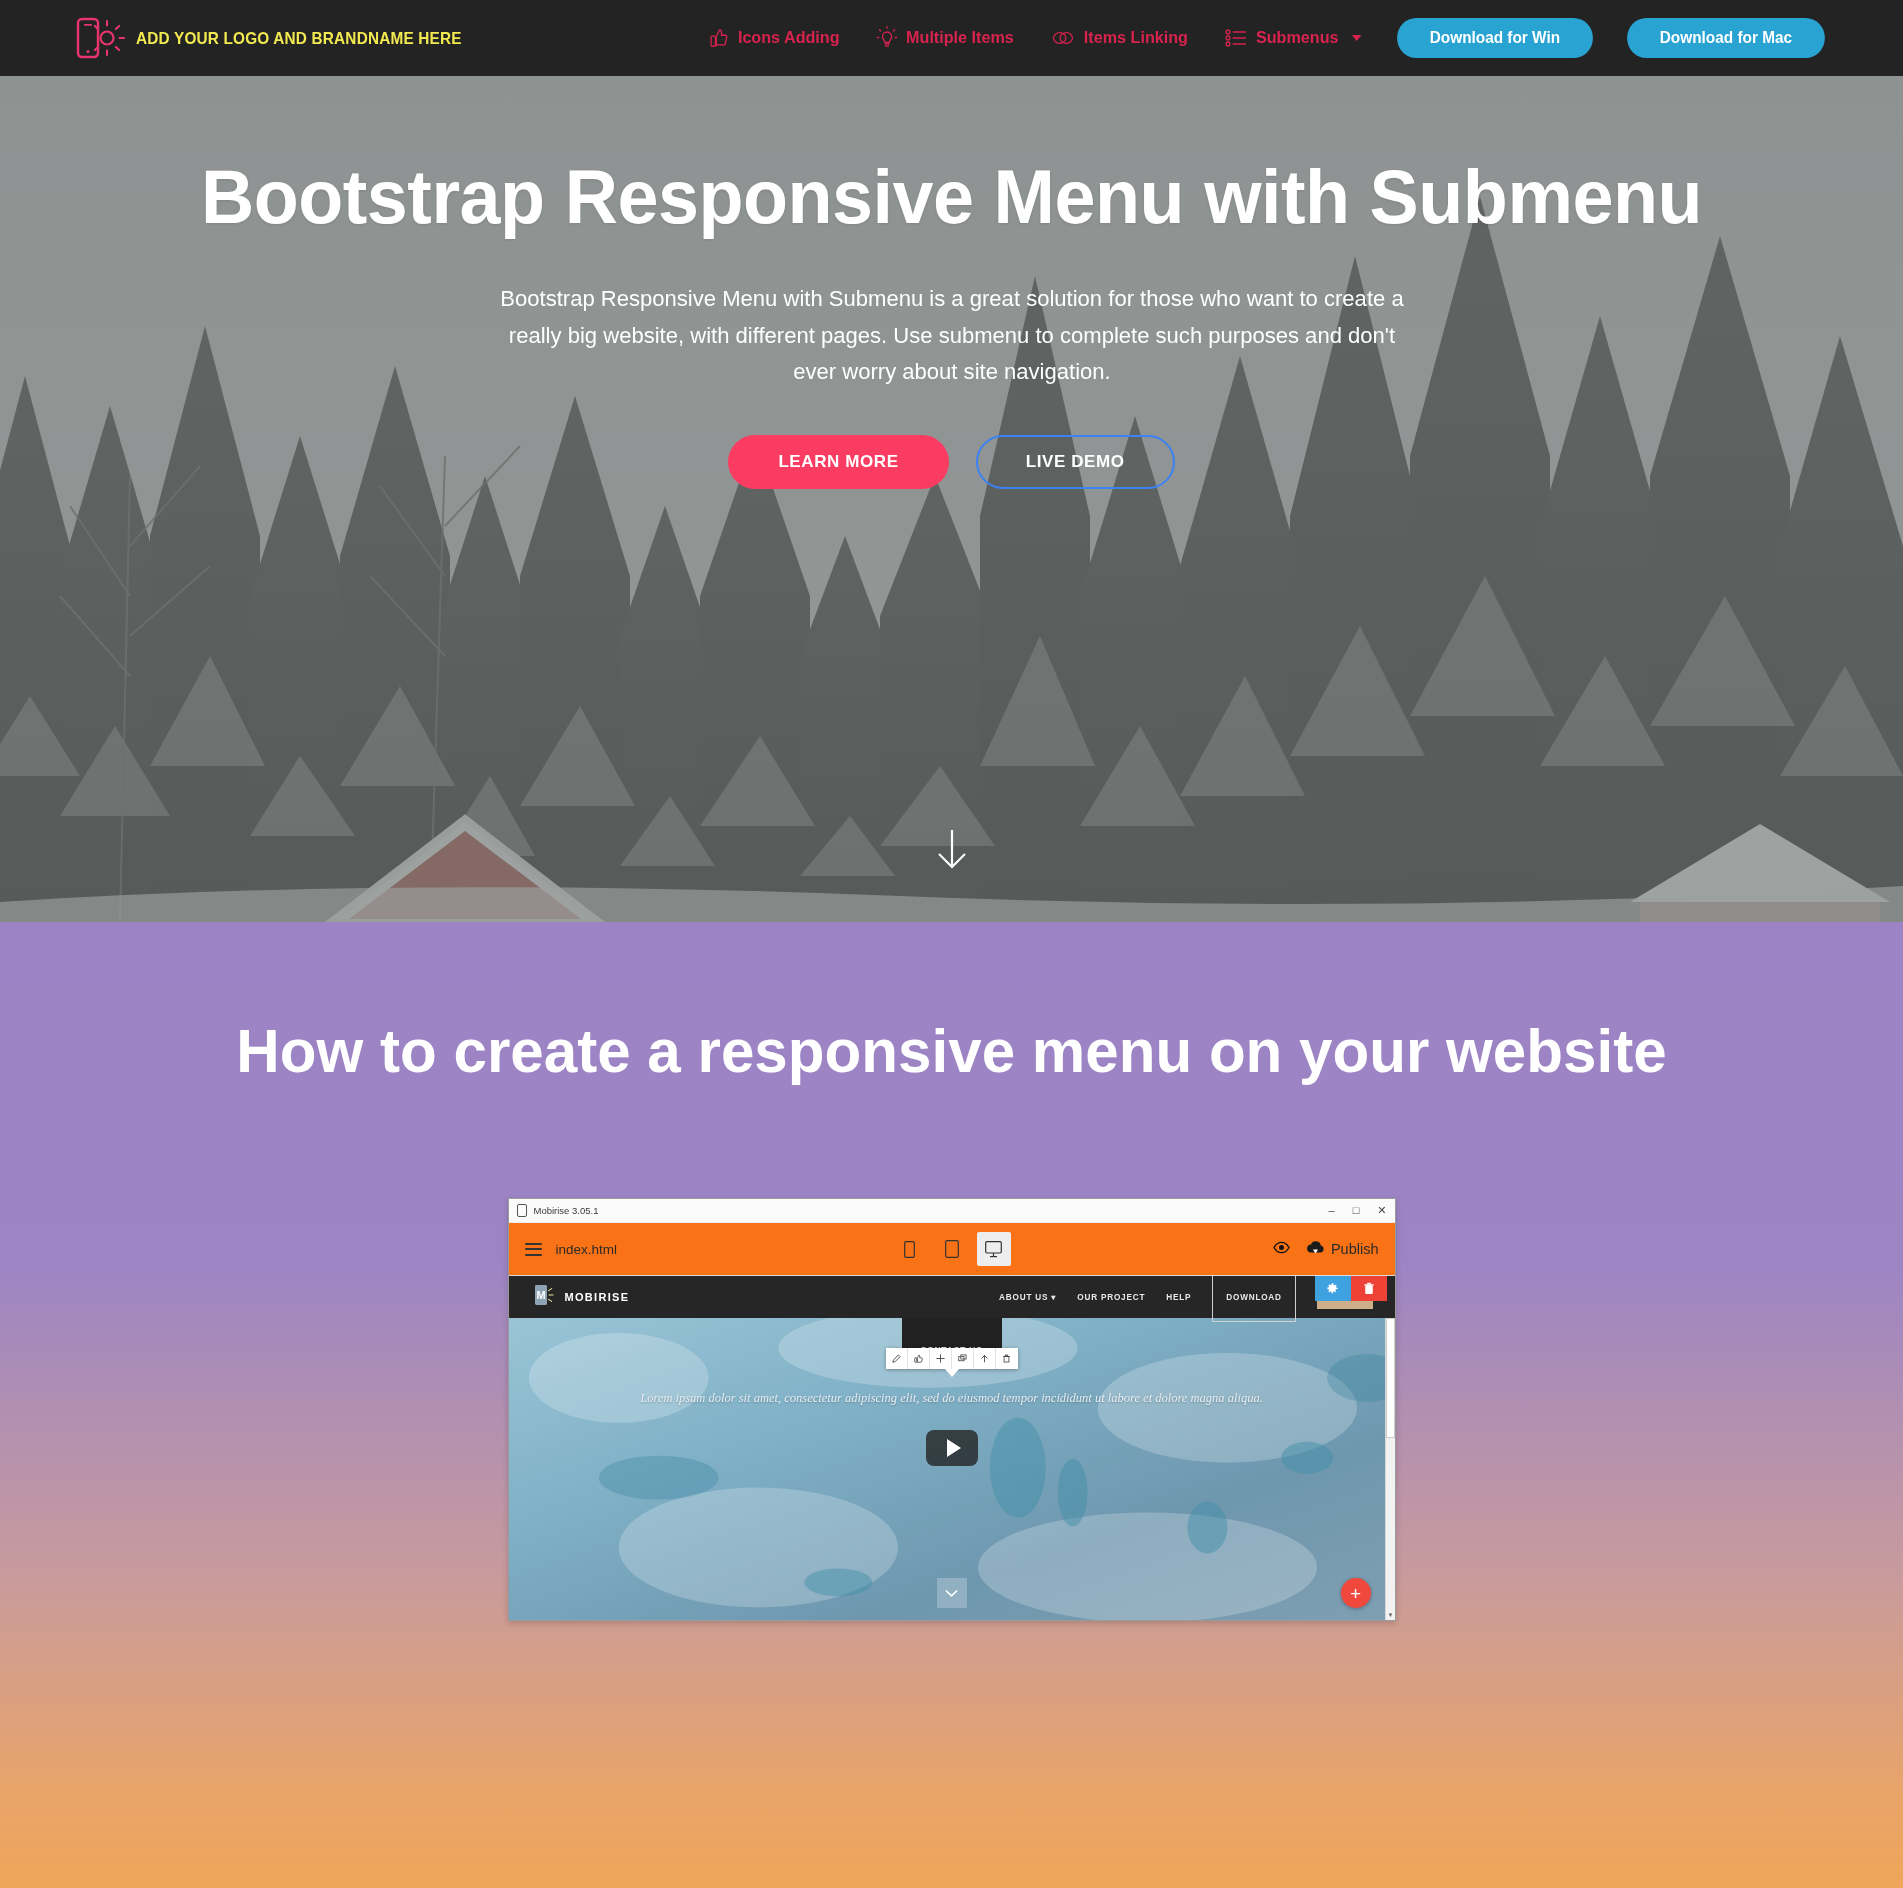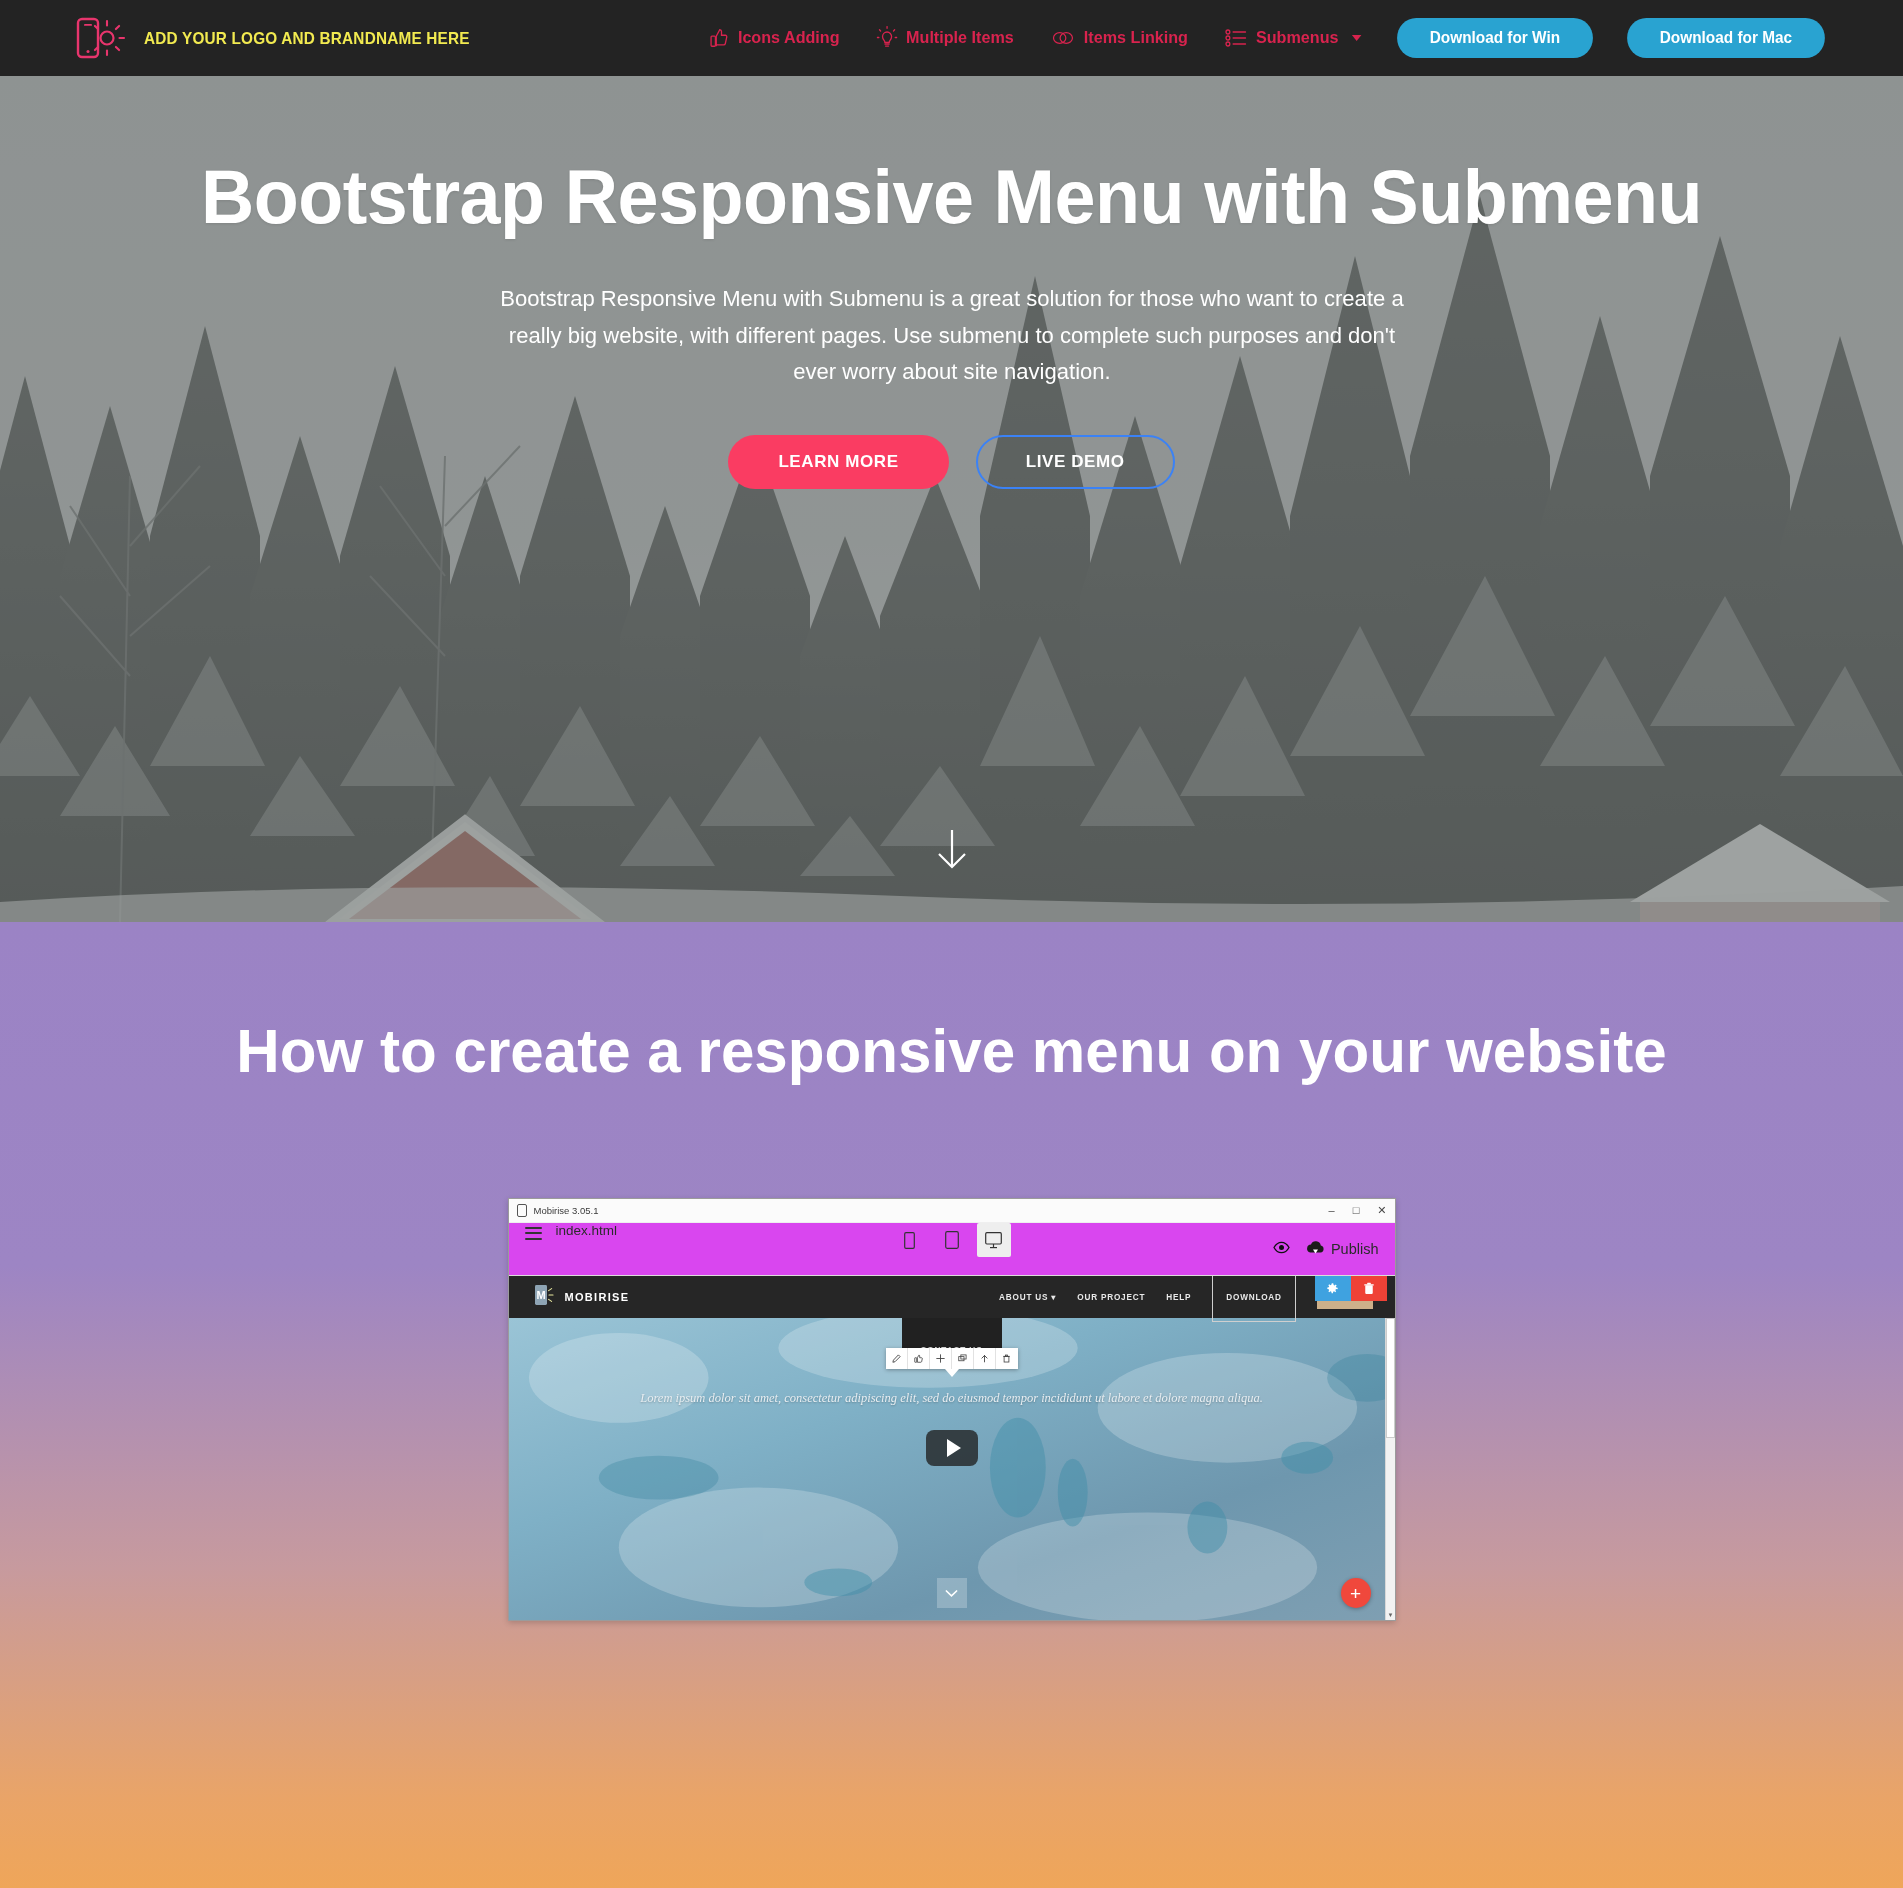--- a/index.html
+++ b/index.html
@@ -13,21 +13,21 @@
   
   .navbar{
     position:relative;
     height:76px;
     background:#232323;
     display:flex;
     align-items:center;
     padding:0 24px;
     z-index:50;
   }
-  .brand{ display:flex; align-items:center; gap:14px; margin-left:50px;}
+  .brand{ display:flex; align-items:center; gap:6px; margin-left:50px;}
   .brand-icon{ width:56px; height:50px; display:block;}
   .brand-name{
     color:#f2ea50;
     font-weight:bold;
     font-size:16.5px;
     letter-spacing:0.2px;
     font-family:"Liberation Sans Narrow","Liberation Sans",sans-serif;
     transform:scaleX(0.93);
     transform-origin:left center;
     white-space:nowrap;
@@ -183,22 +183,23 @@
     align-items:center;
     padding:0 8px;
     border-bottom:1px solid #efefef;
   }
   .app-titlebar .t-ico{ width:10px;height:13px;border:1.4px solid #555;border-radius:2px;margin-right:7px;}
   .app-title-txt{ font-size:9.5px; color:#3a3a3a; }
   .win-ctrls{ margin-left:auto; display:flex; gap:18px; align-items:center; color:#4a4a4a; font-size:11px;}
   .win-ctrls span{ cursor:pointer; line-height:1;}
   .app-toolbar{
     height:52px;
-    background:#d946ef;
+    background:#f97316;
     display:flex;
+    align-items:center;
     padding:0 16px;
     position:relative;
   }
   .hamburger{ width:17px; cursor:pointer; }
   .hamburger i{ display:block; height:2px; background:#333; margin:3.4px 0; border-radius:1px;}
   .app-file{ font-size:13.5px; color:#2b2b2b; margin-left:14px; }
   .device-row{
     position:absolute; left:50%; transform:translateX(-50%);
     display:flex; align-items:center; gap:8px;
   }

